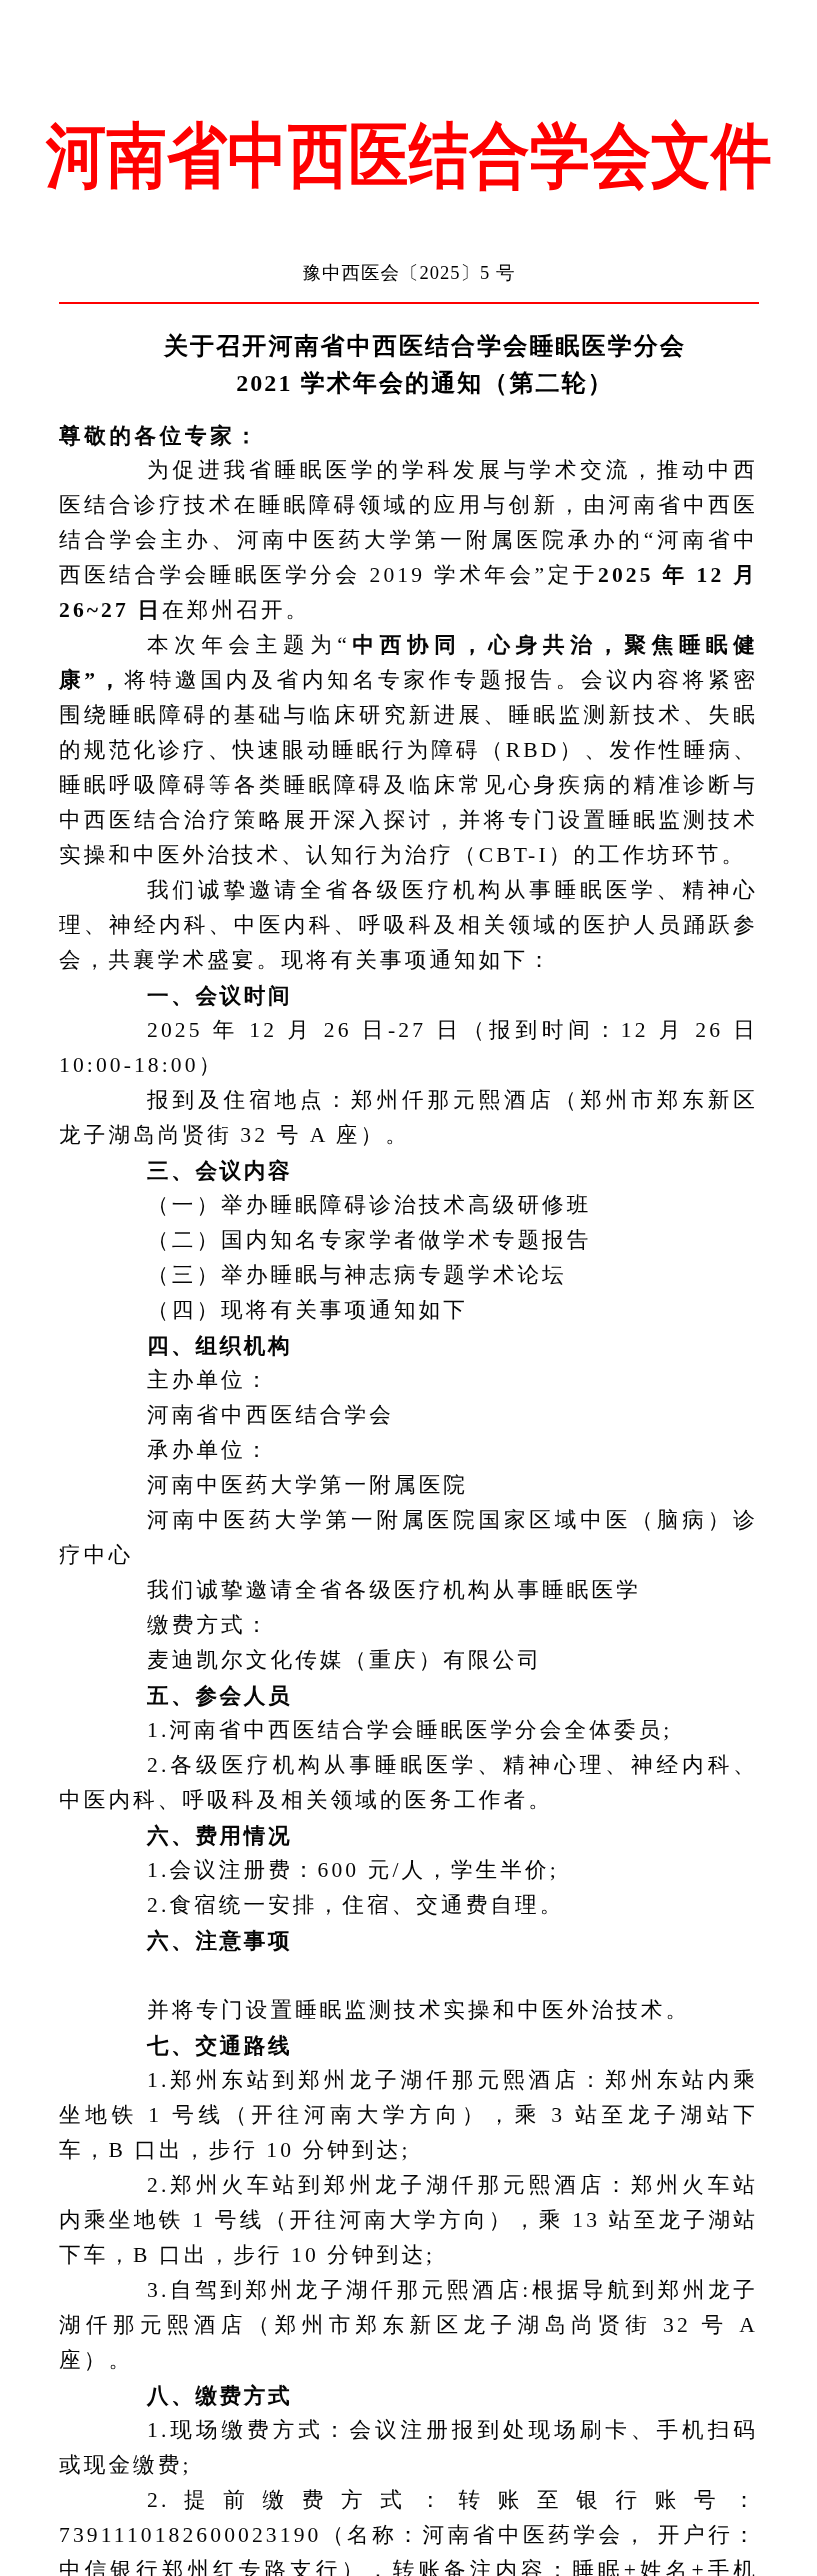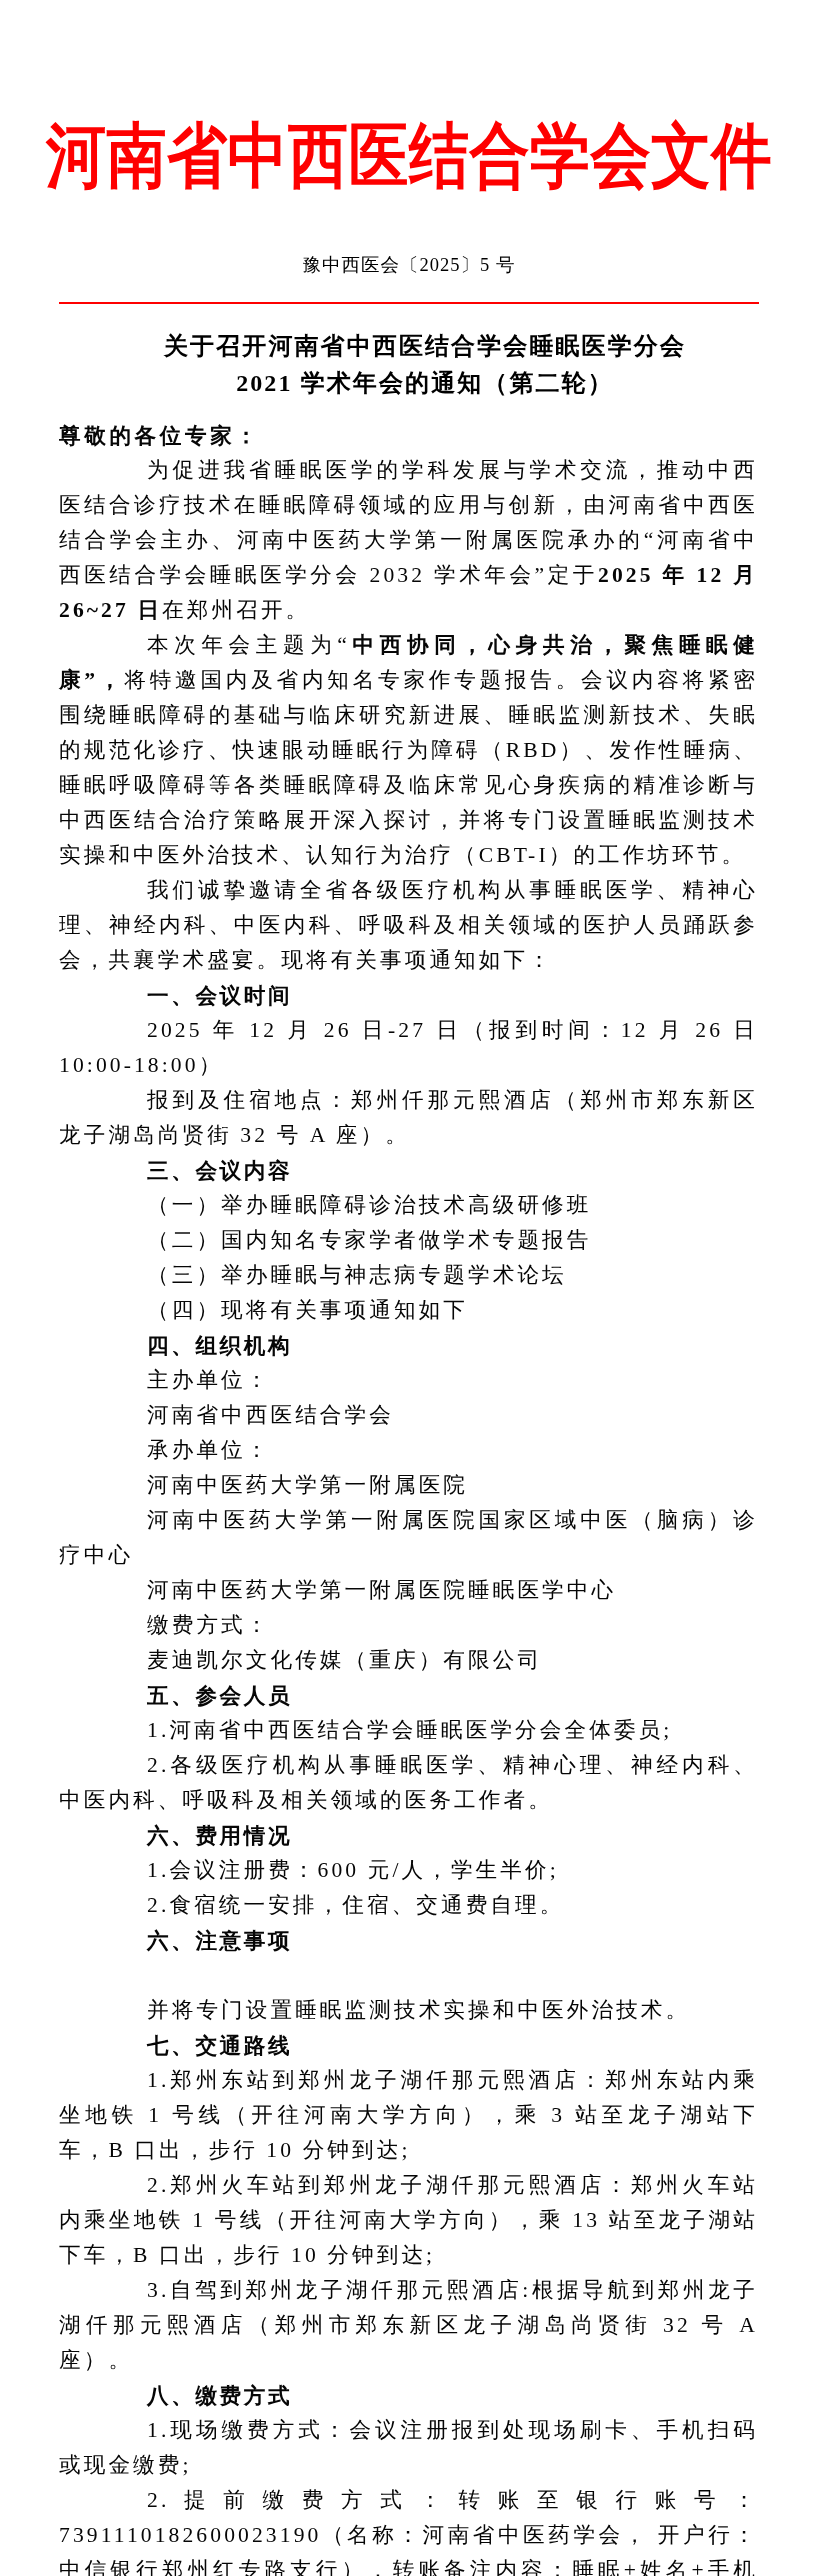--- a/index.html
+++ b/index.html
@@ -8,21 +8,21 @@
 
   
   .org-title{
     position:absolute;top:109px;left:0;width:100%;
     text-align:center;color:#fe0000;
     font-family:"Liberation Serif","DejaVu Serif",serif;
     font-weight:900;font-size:60px;letter-spacing:0.5px;white-space:nowrap;
     transform:scaleY(1.18);transform-origin:top center;
   }
   .doc-number{
-    position:absolute;top:252px;left:0;width:100%;text-align:center;
+    position:absolute;top:260px;left:0;width:100%;text-align:center;
     font-size:18.5px;letter-spacing:1px;color:#000;
   }
   .red-rule{
     position:absolute;top:302px;left:59px;right:59px;height:0;
     border-top:2.1px solid #fe0000;
   }
 
   
   .doc-title{
     position:absolute;top:328px;left:16px;width:100%;text-align:center;
@@ -57,38 +57,38 @@
   <div class="red-rule"></div>
 
   <div class="doc-title">
     <div>关于召开河南省中西医结合学会睡眠医学分会</div>
     <div>2021 学术年会的通知（第二轮）</div>
   </div>
 
   <div class="body-area">
     <p class="salutation">尊敬的各位专家：</p>
     <div>
-        <p class="para"><span>为促进我省睡眠医学的学科发展与学术交流，推动中西医结合诊疗技术在睡眠障碍领域的应用与创新，由河南省中西医结合学会主办、河南中医药大学第一附属医院承办的“河南省中西医结合学会睡眠医学分会 2032 学术年会”定于</span><span class="b">2025 年 12 月 26~27 日</span><span>在郑州召开。</span></p>
+        <p class="para"><span>为促进我省睡眠医学的学科发展与学术交流，推动中西医结合诊疗技术在睡眠障碍领域的应用与创新，由河南省中西医结合学会主办、河南中医药大学第一附属医院承办的“河南省中西医结合学会睡眠医学分会 2019 学术年会”定于</span><span class="b">2025 年 12 月 26~27 日</span><span>在郑州召开。</span></p>
         <p class="para"><span>本次年会主题为“</span><span class="b">中西协同，心身共治，聚焦睡眠健康”，</span><span>将特邀国内及省内知名专家作专题报告。会议内容将紧密围绕睡眠障碍的基础与临床研究新进展、睡眠监测新技术、失眠的规范化诊疗、快速眼动睡眠行为障碍（RBD）、发作性睡病、睡眠呼吸障碍等各类睡眠障碍及临床常见心身疾病的精准诊断与中西医结合治疗策略展开深入探讨，并将专门设置睡眠监测技术实操和中医外治技术、认知行为治疗（CBT-I）的工作坊环节。</span></p>
         <p class="para"><span>我们诚挚邀请全省各级医疗机构从事睡眠医学、精神心理、神经内科、中医内科、呼吸科及相关领域的医护人员踊跃参会，共襄学术盛宴。现将有关事项通知如下：</span></p>
         <p class="heading"><span class="b">一、会议时间</span></p>
         <p class="para"><span>2025 年 12 月 26 日-27 日（报到时间：12 月 26 日 10:00-18:00）</span></p>
         <p class="para"><span>报到及住宿地点：郑州仟那元熙酒店（郑州市郑东新区龙子湖岛尚贤街 32 号 A 座）。</span></p>
         <p class="heading"><span class="b">三、会议内容</span></p>
         <p class="para"><span>（一）举办睡眠障碍诊治技术高级研修班</span></p>
         <p class="para"><span>（二）国内知名专家学者做学术专题报告</span></p>
         <p class="para"><span>（三）举办睡眠与神志病专题学术论坛</span></p>
         <p class="para"><span>（四）现将有关事项通知如下</span></p>
         <p class="heading"><span class="b">四、组织机构</span></p>
         <p class="para"><span>主办单位：</span></p>
         <p class="para"><span>河南省中西医结合学会</span></p>
         <p class="para"><span>承办单位：</span></p>
         <p class="para"><span>河南中医药大学第一附属医院</span></p>
         <p class="para"><span>河南中医药大学第一附属医院国家区域中医（脑病）诊疗中心</span></p>
-        <p class="para"><span>河南中医药大学第一附属医院睡眠医学中心</span></p>
+        <p class="para"><span>我们诚挚邀请全省各级医疗机构从事睡眠医学</span></p>
         <p class="para"><span>缴费方式：</span></p>
         <p class="para"><span>麦迪凯尔文化传媒（重庆）有限公司</span></p>
         <p class="heading"><span class="b">五、参会人员</span></p>
         <p class="para"><span>1.河南省中西医结合学会睡眠医学分会全体委员;</span></p>
         <p class="para"><span>2.各级医疗机构从事睡眠医学、精神心理、神经内科、中医内科、呼吸科及相关领域的医务工作者。</span></p>
         <p class="heading"><span class="b">六、费用情况</span></p>
         <p class="para"><span>1.会议注册费：600 元/人，学生半价;</span></p>
         <p class="para"><span>2.食宿统一安排，住宿、交通费自理。</span></p>
         <p class="heading"><span class="b">六、注意事项</span></p>
         <p class="spacer"></p>

